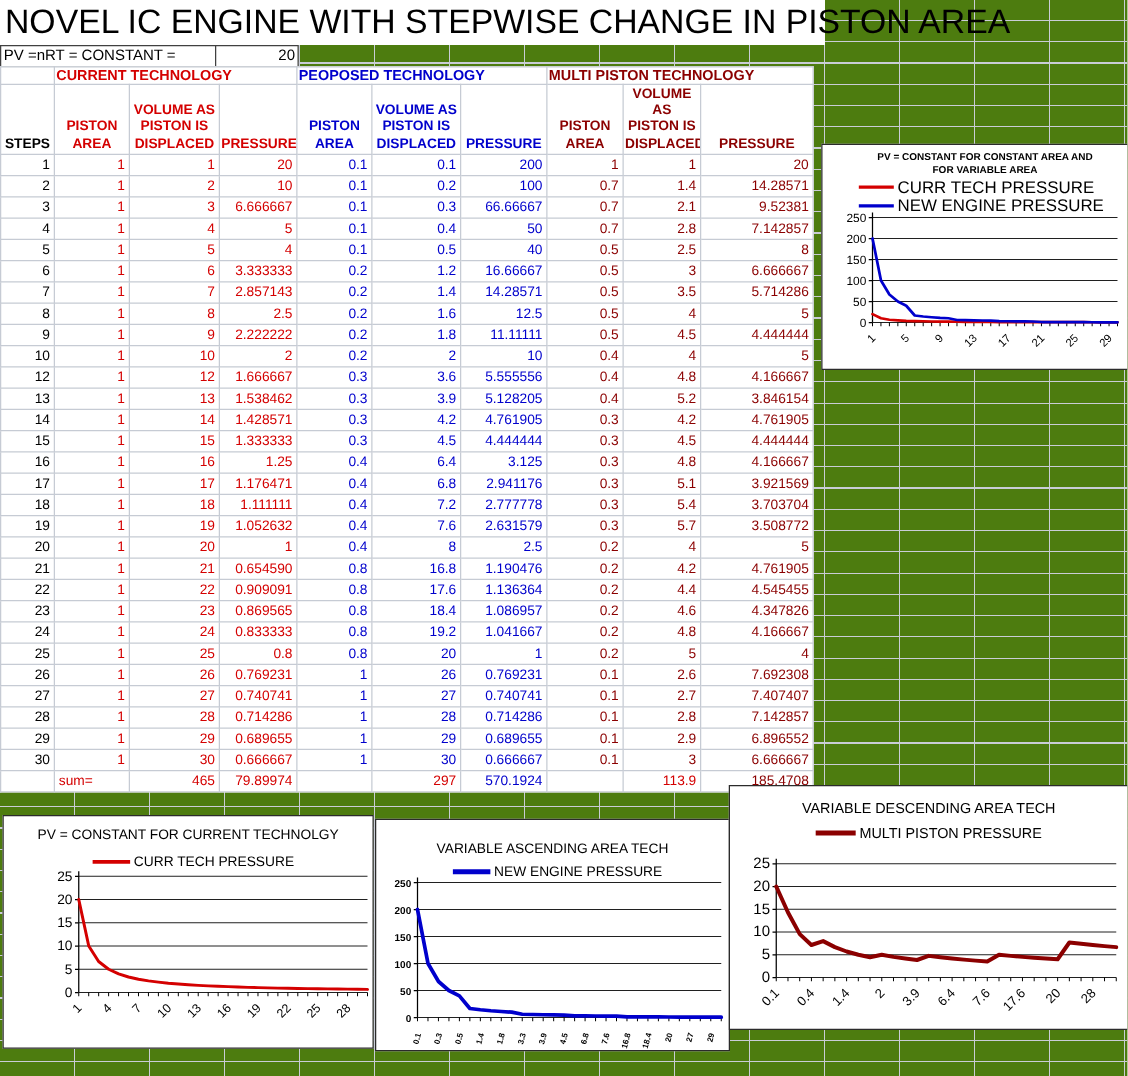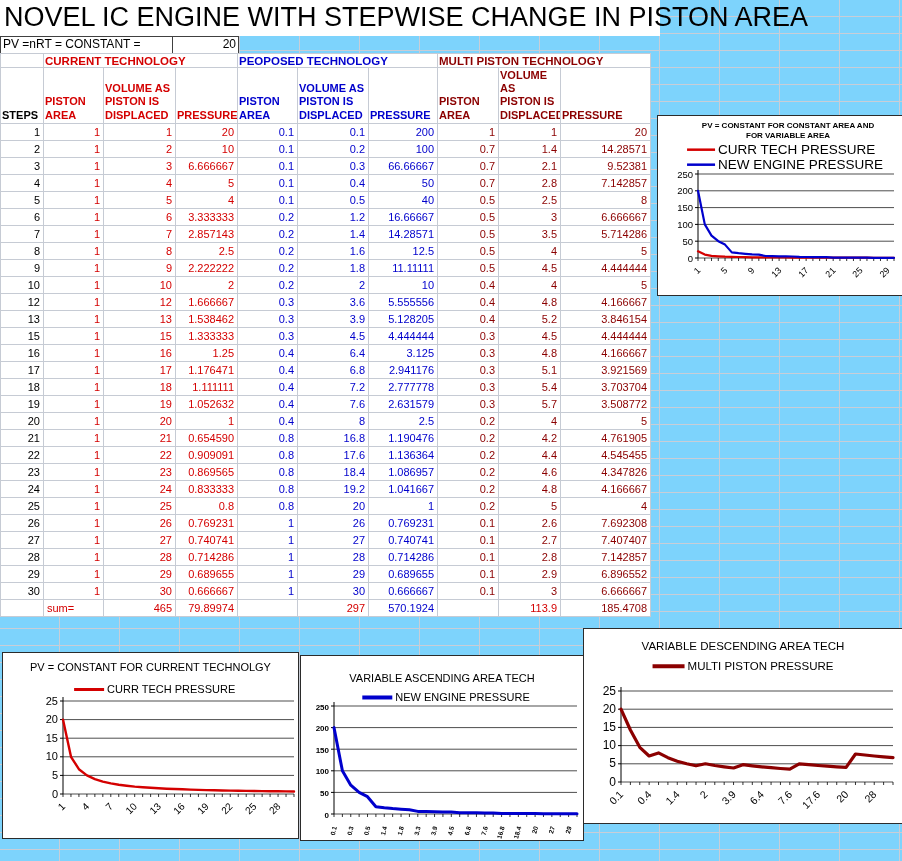--- a/index.html
+++ b/index.html
@@ -1,32 +1,32 @@
 <!DOCTYPE html>
 <html style="--red: #d40000; --blue: #0000cc; --maroon: #8b0000;"><head>
 <meta charset="utf-8">
 <style>
   html,body{margin:0;padding:0;background:#fff;}
   body{font-family:"Liberation Sans", sans-serif;}
-  #sheet{position:relative;width:902px;height:861px;background:#7dd3fc;overflow:hidden;}
+  #sheet{position:relative;width:902px;height:861px;background:#4d7c0f;overflow:hidden;}
   #gridbg{position:absolute;inset:0;z-index:0;
     background-image:
       repeating-linear-gradient(to right, transparent 0 59px, #c9cdd6 59px 60px),
       repeating-linear-gradient(to bottom, transparent 0 16px, #c9cdd6 16px 17px);}
   #titlebar{position:absolute;left:0;top:0;width:656px;height:36px;background:#fff;z-index:1;
     font-size:27px;color:#000;line-height:35px;padding-left:4px;white-space:nowrap;}
   .pvcell{position:absolute;top:36px;height:16px;background:#fff;z-index:1;border:1px solid #404040;
     font-size:12px;line-height:15px;padding:0 2px;white-space:nowrap;}
   #pvlabel{left:0;width:169px;}
   #pvvalue{left:172px;width:61px;text-align:right;}
   #tablewrap{position:absolute;left:0;top:53px;width:651px;background:#fff;z-index:1;}
   table{border-collapse:collapse;table-layout:fixed;width:650px;}
   td,th{border:1px solid #c6cbd4;font-size:11px;padding:0 3px;white-space:nowrap;overflow:hidden;height:16px;}
   tr.grp th{height:13px;text-align:left;font-size:11.5px;padding-left:1px;margin-left:48px;}
-  tr.sub th{height:40px;vertical-align:bottom;text-align:left;line-height:1.2;white-space:normal;padding:1px 1px;}
+  tr.sub th{height:40px;vertical-align:bottom;text-align:center;line-height:1.2;white-space:normal;padding:1px 1px;}
   td{text-align:right;}
   .r{color:var(--red);}
   .b{color:var(--blue);}
   .m{color:var(--maroon);}
   tr.sum td{font-weight:normal;}
   tr.sum td.lab{text-align:left;}
   .chart{position:absolute;background:#fff;border:1px solid #2b2b2b;z-index:2;}
   #chart3{z-index:3;}
   .chart svg{display:block;}
 </style>
@@ -212,20 +212,32 @@
             <td class="">13</td>
             <td class="r">1</td>
             <td class="r">13</td>
             <td class="r">1.538462</td>
             <td class="b">0.3</td>
             <td class="b">3.9</td>
             <td class="b">5.128205</td>
             <td class="m">0.4</td>
             <td class="m">5.2</td>
             <td class="m">3.846154</td>
+          </tr>
+          <tr>
+            <td class="">14</td>
+            <td class="r">1</td>
+            <td class="r">14</td>
+            <td class="r">1.428571</td>
+            <td class="b">0.3</td>
+            <td class="b">4.2</td>
+            <td class="b">4.761905</td>
+            <td class="m">0.3</td>
+            <td class="m">4.2</td>
+            <td class="m">4.761905</td>
           </tr>
           <tr>
             <td class="">15</td>
             <td class="r">1</td>
             <td class="r">15</td>
             <td class="r">1.333333</td>
             <td class="b">0.3</td>
             <td class="b">4.5</td>
             <td class="b">4.444444</td>
             <td class="m">0.3</td>

